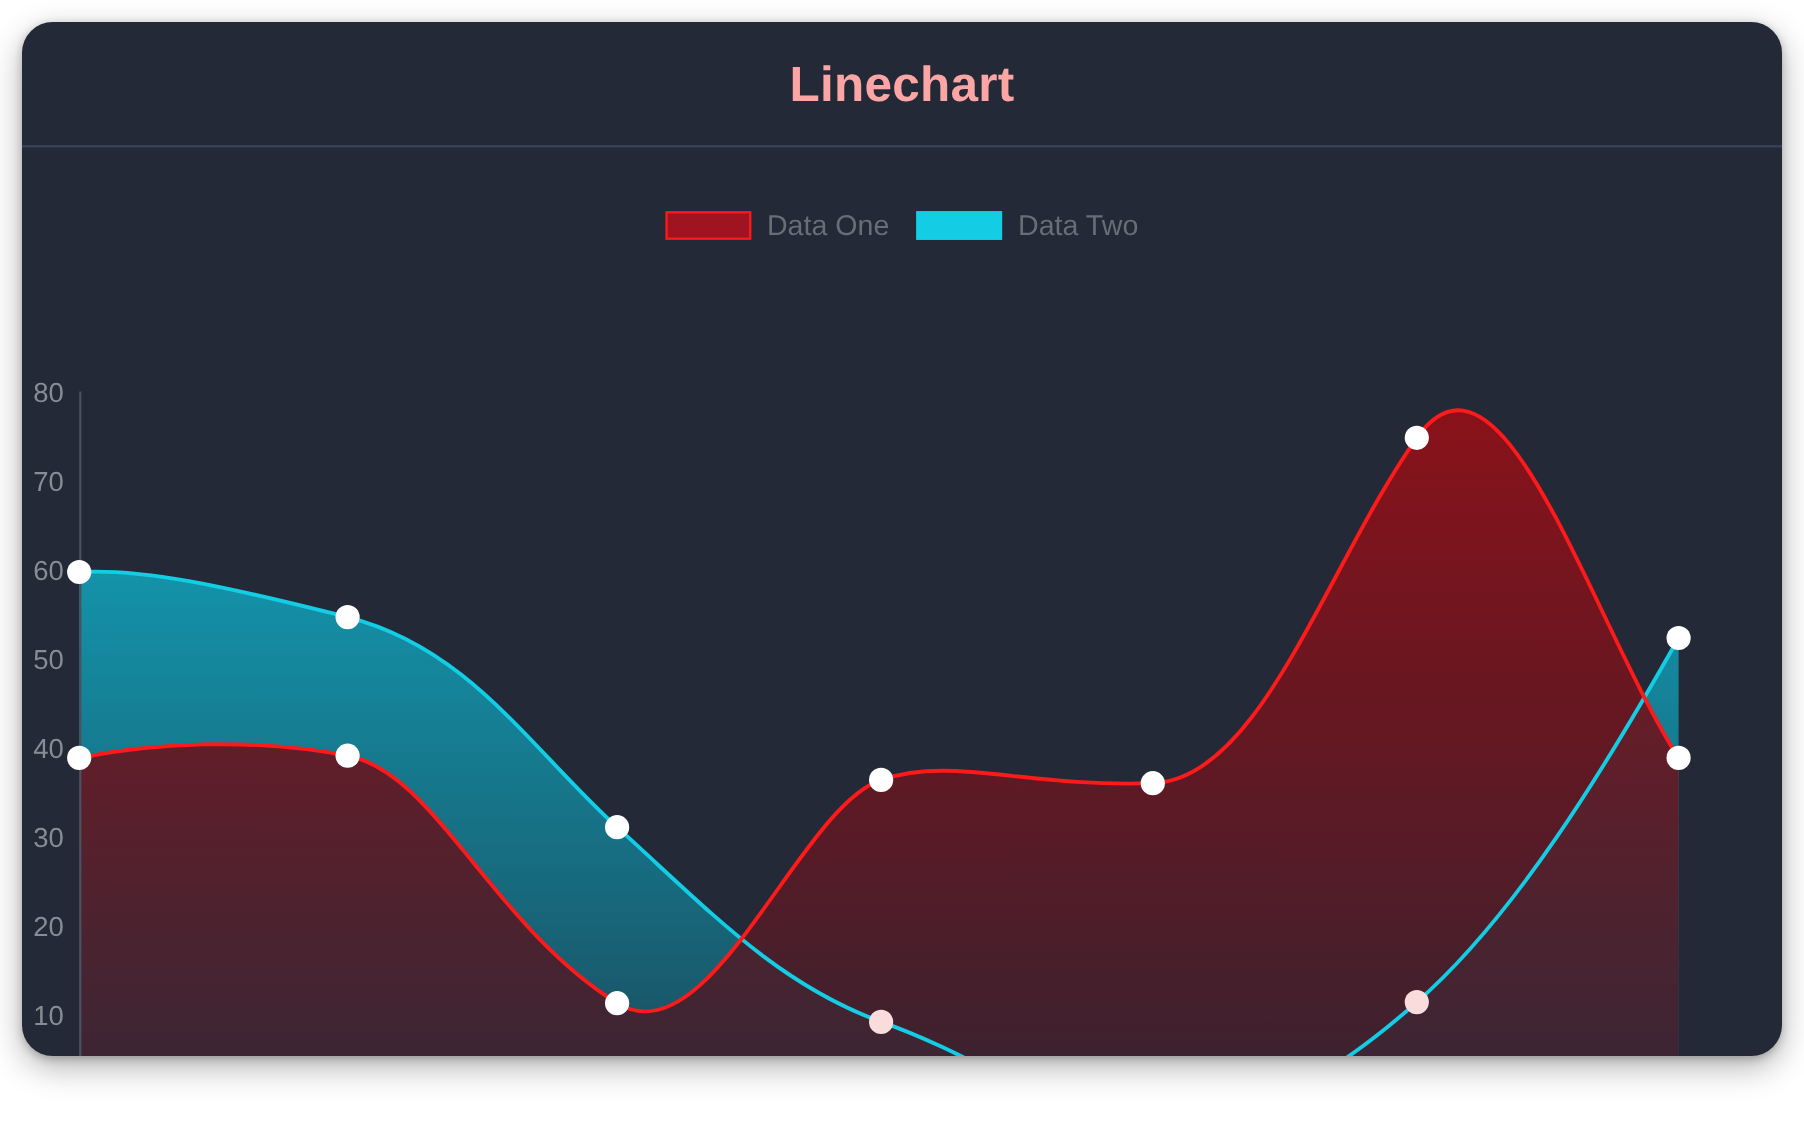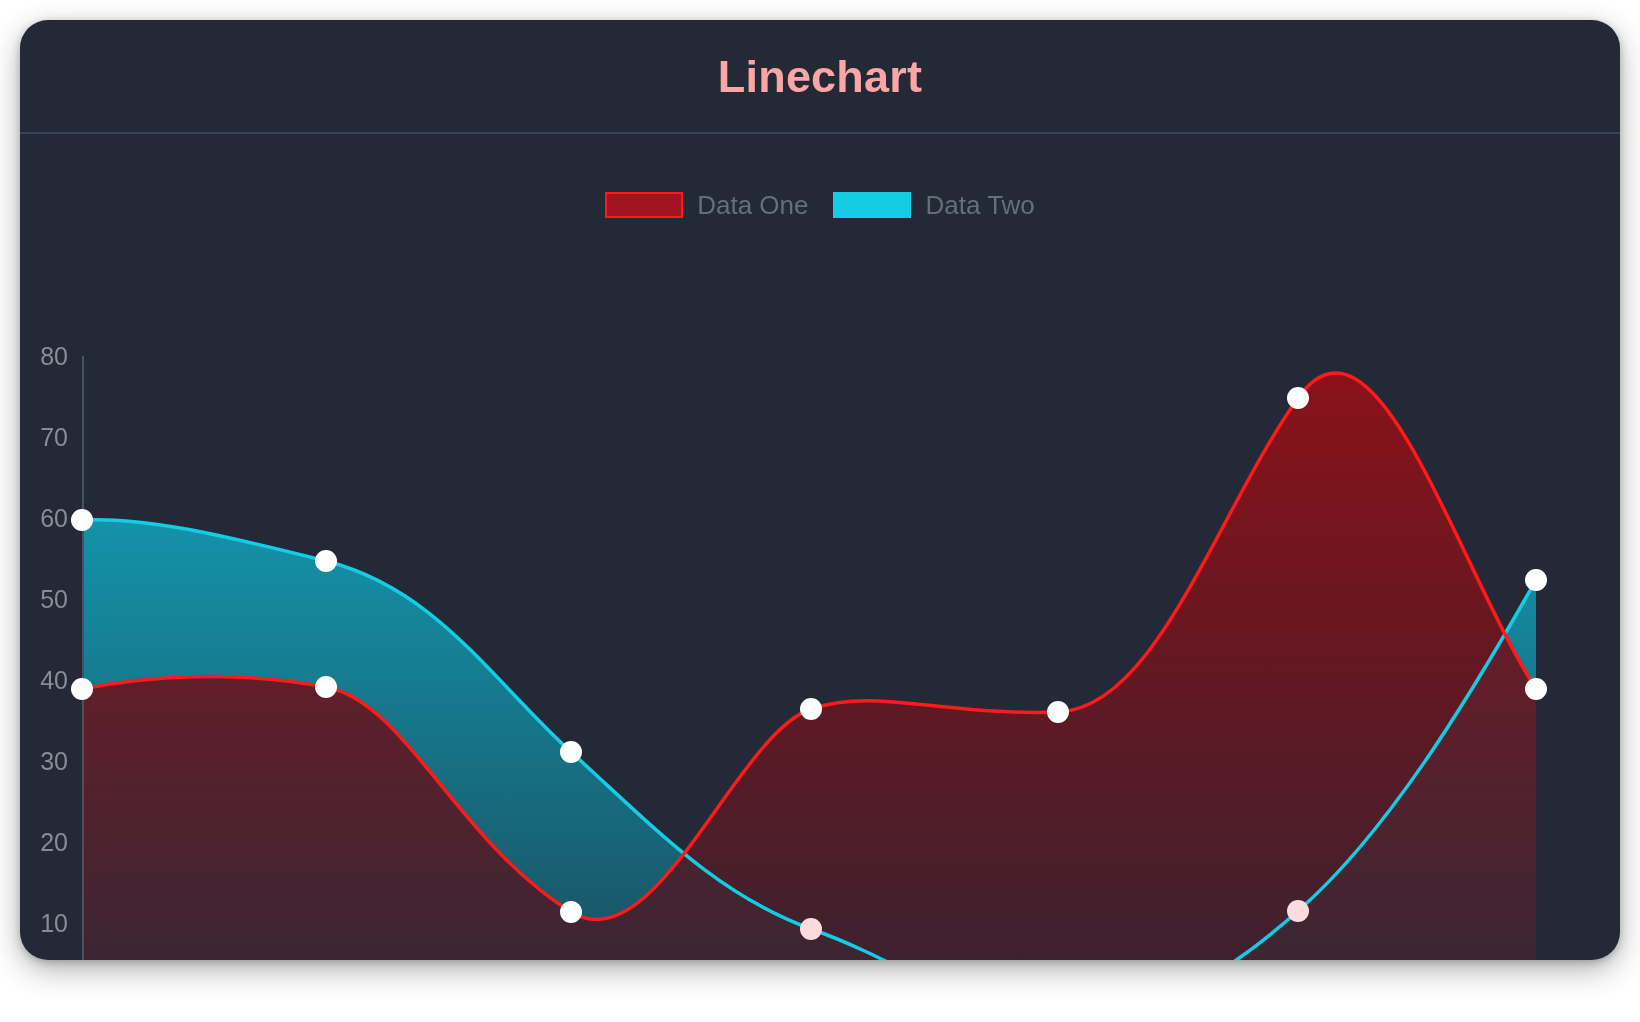--- a/index.html
+++ b/index.html
@@ -96,21 +96,21 @@
 
   .legend-label {
     font-size: 26px;
     color: #666e76;
     line-height: 1;
   }
 
   
   .chart-wrap {
     position: absolute;
-    left: 16px;
+    left: 6px;
     top: 0;
     width: 1600px;
     height: 826px;
   }
 
   .chart-svg {
     position: absolute;
     left: 0;
     top: 0;
     width: 1600px;

